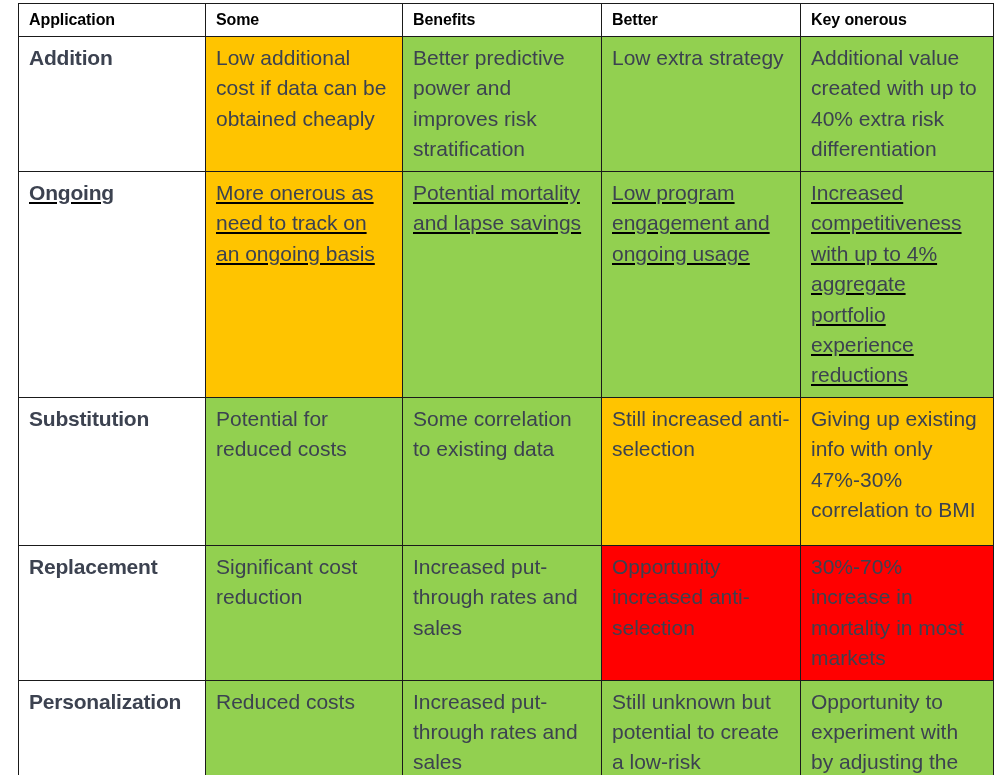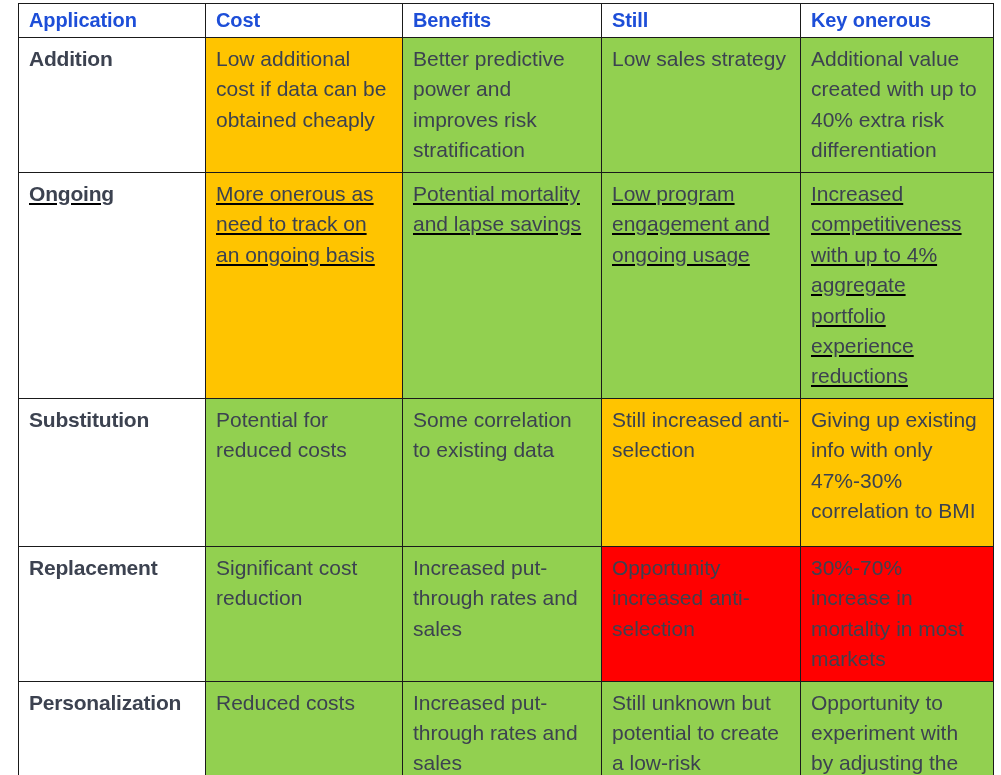--- a/index.html
+++ b/index.html
@@ -43,22 +43,22 @@
     line-height: 1.45;
     color: #3c4250;
     text-align: left;
   }
   table.matrix thead th {
     height: 33px;
     padding-top: 2px;
     padding-bottom: 2px;
     vertical-align: middle;
     font-weight: bold;
-    font-size: 20px;
-    color: #1d4ed8;
+    font-size: 16px;
+    color: #000000;
     background: #ffffff;
     letter-spacing: -0.1px;
   }
   td.rowhead {
     font-weight: bold;
     color: #363b47;
     background: #ffffff;
     font-size: 19.5px;
     letter-spacing: -0.2px;
     padding-top: 7px;
@@ -81,32 +81,32 @@
     <colgroup>
       <col class="c-app">
         <col class="c-cost">
         <col class="c-ben">
         <col class="c-risk">
         <col class="c-key">
     </colgroup>
     <thead>
       <tr>
         <th>Application</th>
-        <th>Cost</th>
+        <th>Some</th>
         <th>Benefits</th>
-        <th>Still</th>
+        <th>Better</th>
         <th>Key onerous</th>
       </tr>
     </thead>
     <tbody>
       <tr class="r-addition">
         <td class="rowhead">Addition</td>
         <td class="amber">Low additional cost if data can be obtained cheaply</td>
         <td class="green">Better predictive power and improves risk stratification</td>
-        <td class="green">Low sales strategy</td>
+        <td class="green">Low extra strategy</td>
         <td class="green">Additional value created with up to 40% extra risk differentiation</td>
       </tr>
       <tr class="r-ongoing">
         <td class="rowhead">Ongoing</td>
         <td class="amber">More onerous as need to track on an ongoing basis</td>
         <td class="green">Potential mortality and lapse savings</td>
         <td class="green">Low program engagement and ongoing usage</td>
         <td class="green">Increased competitiveness with up to 4% aggregate portfolio experience reductions</td>
       </tr>
       <tr class="r-substitution">

